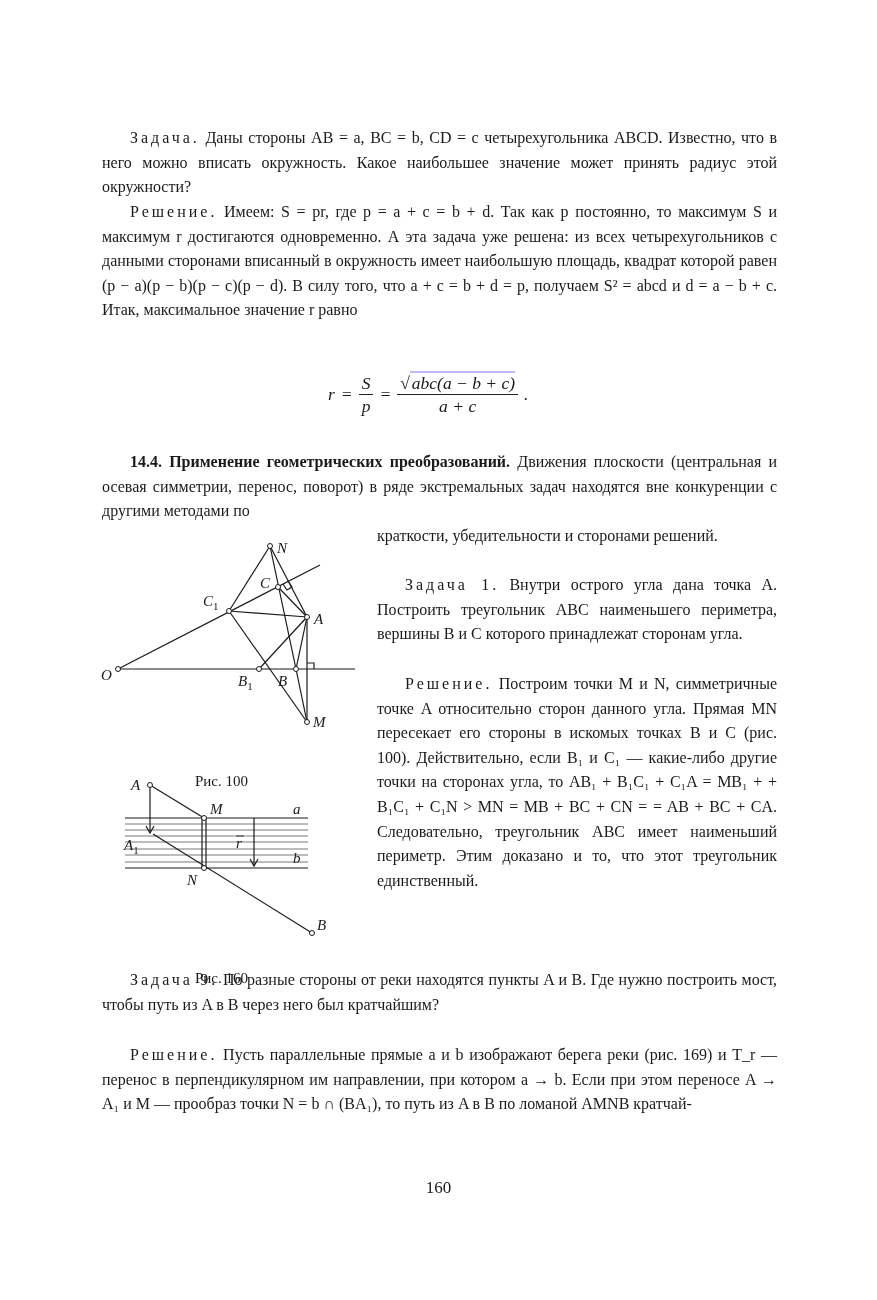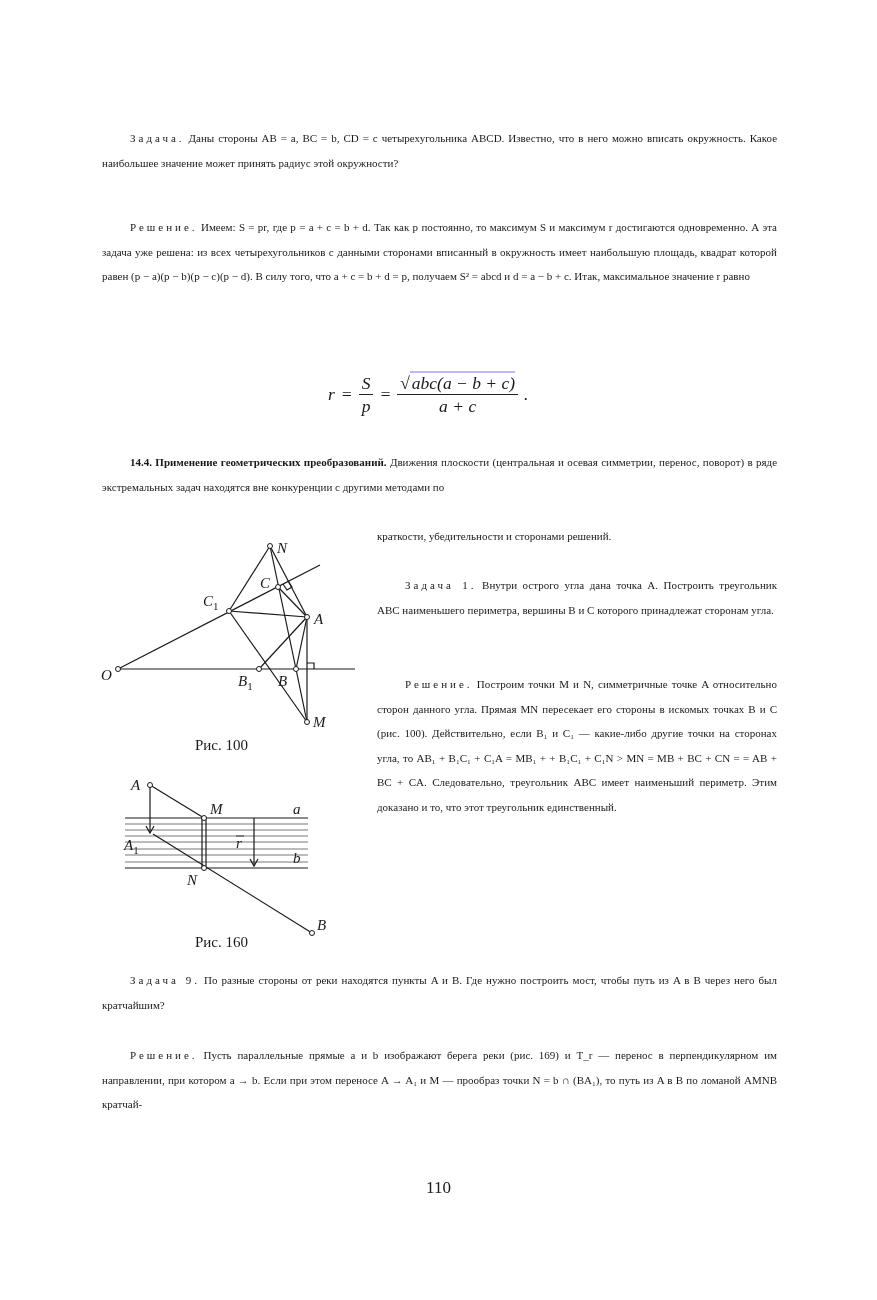--- a/index.html
+++ b/index.html
@@ -1,46 +1,46 @@
 <!DOCTYPE html>
 <html><head>
 <meta charset="utf-8">
 <style>
   html, body { margin:0; padding:0; background:#ffffff; }
   body { width:877px; height:1300px; position:relative; overflow:hidden;
          font-family:"DejaVu Serif","Liberation Serif",serif; color:#1a1a1a; }
   .page { position:absolute; left:0; top:0; width:877px; height:1300px; }
-  .para { position:absolute; font-size:11px; line-height:24.6px; text-align:justify;
+  .para { position:absolute; font-size:16px; line-height:24.6px; text-align:justify;
           text-align-last:left; font-family:"Liberation Serif","DejaVu Serif",serif; }
   .para .ind { display:inline-block; width:28px; }
   .sp { letter-spacing:3px; }
   .bold { font-weight:bold; }
   .formula { position:absolute; left:328px; top:372px; font-family:"Liberation Serif",serif;
              font-size:17.5px; font-style:italic; display:flex; align-items:center; gap:6px; }
   .frac { display:inline-flex; flex-direction:column; align-items:center; }
   .frac .num { border-bottom:1px solid #222; padding:0 3px; line-height:22px; }
   .frac .den { line-height:22px; padding:0 3px; }
   .sqrt { border-top:2px solid #c4b5fd; padding-left:2px; }
   .fig { position:absolute; }
-  .caption { position:absolute; font-family:"Liberation Serif",serif; font-size:15px; }
+  .caption { position:absolute; font-family:"Liberation Serif",serif; font-size:15px;margin-top:36px; }
   .pagenum { position:absolute; left:0; width:877px; top:1178px; text-align:center;
              font-family:"Liberation Serif",serif; font-size:17px; }
   svg text { font-family:"Liberation Serif",serif; font-style:italic; font-size:15px; fill:#1a1a1a; }
 </style>
 </head>
 <body>
 
 <div class="page">
 
   <div class="para" style="left:102px; top:126px; width:675px;">
     <span class="ind"></span><span class="sp">Задача.</span>
     <span>Даны стороны AB = a, BC = b, CD = c четырехугольника ABCD. Известно, что в него можно вписать окружность. Какое наибольшее значение может принять радиус этой окружности?</span>
   </div>
 
-  <div class="para" style="left:102px; top:215px; width:675px;">
+  <div class="para" style="left:102px; top:200px; width:675px;">
     <span class="ind"></span><span class="sp">Решение.</span>
     <span>Имеем: S = pr, где p = a + c = b + d. Так как p постоянно, то максимум S и максимум r достигаются одновременно. А эта задача уже решена: из всех четырехугольников с данными сторонами вписанный в окружность имеет наибольшую площадь, квадрат которой равен (p − a)(p − b)(p − c)(p − d). В силу того, что a + c = b + d = p, получаем S² = abcd и d = a − b + c. Итак, максимальное значение r равно</span>
   </div>
 
   <div class="formula">
     <span>r</span>
     <span>=</span>
     <span class="frac">
       <span class="num">S</span>
       <span class="den">p</span>
@@ -155,14 +155,14 @@
   <div class="para" style="left:102px; top:968px; width:675px;">
     <span class="ind"></span><span class="sp">Задача 9.</span>
     <span>По разные стороны от реки находятся пункты A и B. Где нужно построить мост, чтобы путь из A в B через него был кратчайшим?</span>
   </div>
 
   <div class="para" style="left:102px; top:1043px; width:675px;">
     <span class="ind"></span><span class="sp">Решение.</span>
     <span>Пусть параллельные прямые a и b изображают берега реки (рис. 169) и T_r — перенос в перпендикулярном им направлении, при котором a → b. Если при этом переносе A → A₁ и M — прообраз точки N = b ∩ (BA₁), то путь из A в B по ломаной AMNB кратчай-</span>
   </div>
 
-  <div class="pagenum">110</div>
+  <div class="pagenum">160</div>
 </div>
 
 </body></html>

